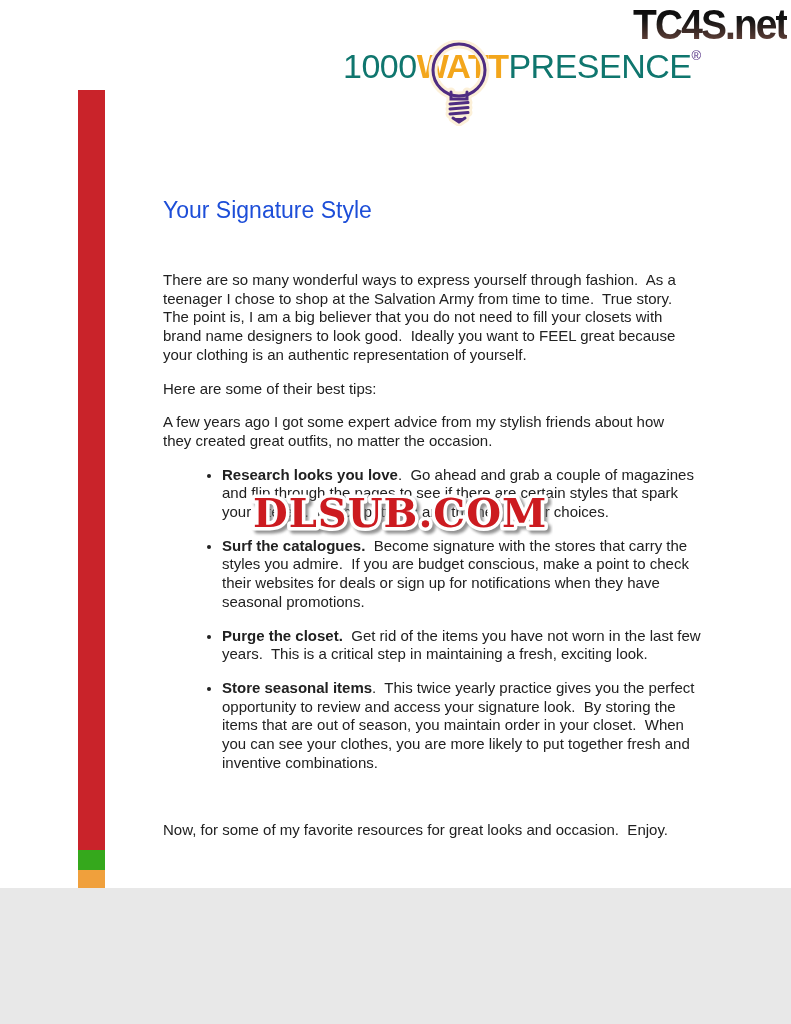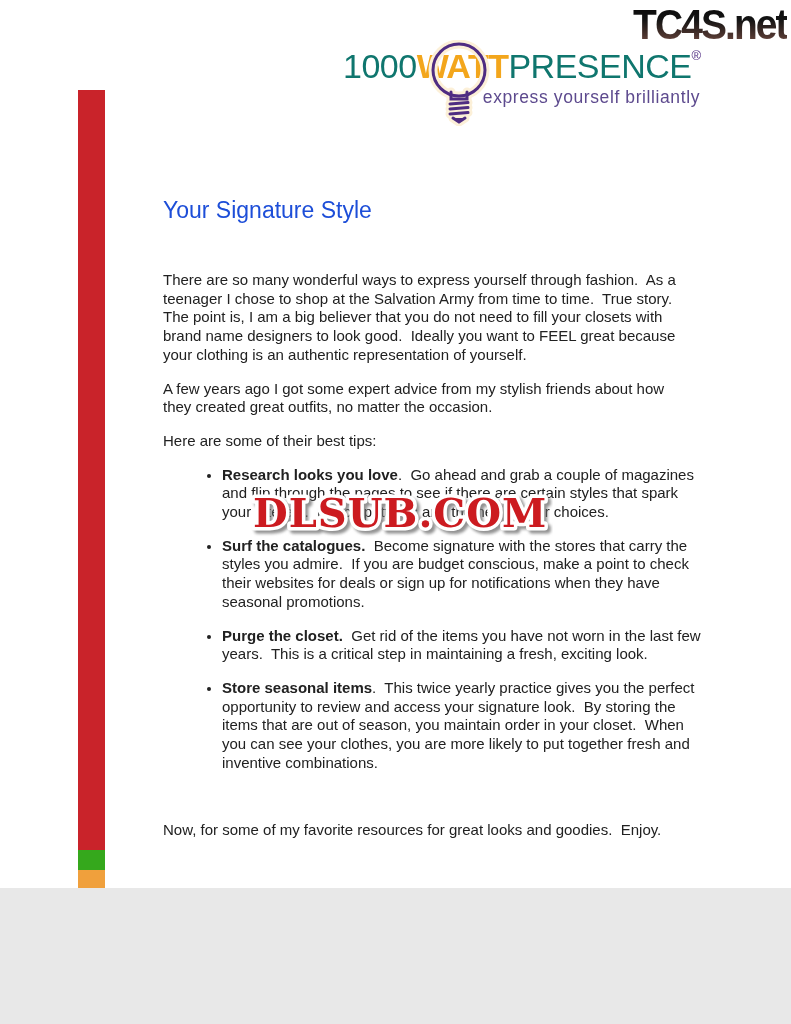--- a/index.html
+++ b/index.html
@@ -85,48 +85,47 @@
     <g fill="none" stroke="#4f2c82" stroke-width="3" stroke-linecap="round">
       <circle cx="33" cy="30" r="26"></circle>
       <path d="M25 52 L25 59 L41 59 L41 52"></path>
       <line x1="24" y1="64" x2="42" y2="62.5"></line>
       <line x1="24" y1="69" x2="42" y2="67.5"></line>
       <line x1="24" y1="74" x2="42" y2="72.5"></line>
       <path d="M27 78 L33 82 L39 78" fill="#4f2c82"></path>
     </g>
   </svg>
 
-  <div class="logo-tagline">express yourself brilliantly</div>
 
   <div class="sidebar">
     <div class="sidebar-main" style="background: rgb(201, 35, 42);"></div>
     <div>
         <div style="width: 27px; height: 20px; background: rgb(53, 168, 28);"></div>
         <div style="width: 27px; height: 20px; background: rgb(240, 160, 60);"></div>
         <div style="width: 27px; height: 23px; background: rgb(11, 130, 168);"></div>
         <div style="width: 27px; height: 24px; background: rgb(201, 35, 42);"></div>
         <div style="width: 27px; height: 15px; background: rgb(238, 103, 34);"></div>
         <div style="width: 27px; height: 19px; background: rgb(92, 29, 120);"></div>
       </div>
   </div>
 
   <div class="content">
     <h1 class="doc-title">Your Signature Style</h1>
     <p class="para">There are so many wonderful ways to express yourself through fashion.  As a teenager I chose to shop at the Salvation Army from time to time.  True story.  The point is, I am a big believer that you do not need to fill your closets with brand name designers to look good.  Ideally you want to FEEL great because your clothing is an authentic representation of yourself.</p>
+    <p class="para">Here are some of their best tips:</p>
     <p class="para">A few years ago I got some expert advice from my stylish friends about how they created great outfits, no matter the occasion.</p>
-    <p class="para">Here are some of their best tips:</p>
 
     <ul class="tips-list">
       <li><span class="lead">Research looks you love</span><span>.  Go ahead and grab a couple of magazines and flip through the pages to see if there are certain styles that spark your interest.  Notice patterns and themes in your choices.</span></li>
       <li><span class="lead">Surf the catalogues.</span><span>  Become signature with the stores that carry the styles you admire.  If you are budget conscious, make a point to check their websites for deals or sign up for notifications when they have seasonal promotions.</span></li>
       <li><span class="lead">Purge the closet.</span><span>  Get rid of the items you have not worn in the last few years.  This is a critical step in maintaining a fresh, exciting look.</span></li>
       <li><span class="lead">Store seasonal items</span><span>.  This twice yearly practice gives you the perfect opportunity to review and access your signature look.  By storing the items that are out of season, you maintain order in your closet.  When you can see your clothes, you are more likely to put together fresh and inventive combinations.</span></li>
     </ul>
 
-    <p class="para closing">Now, for some of my favorite resources for great looks and goodies.  Enjoy.</p>
+    <p class="para closing">Now, for some of my favorite resources for great looks and occasion.  Enjoy.</p>
   </div>
 
   <div class="footer-text">Module One: Your Personal Inventory</div>
 
   <svg class="wm-center" width="304" height="54" viewBox="0 0 304 54">
     <text class="wm-text" x="4" y="41" font-size="40" letter-spacing="1" fill="#cc1b20" stroke="#ffffff" stroke-width="7" style="filter:drop-shadow(3px 3px 1.5px rgba(110,110,110,0.75));">DLSUB.COM</text>
   </svg>
 
   <svg class="wm-bottom" width="318" height="50" viewBox="0 0 318 50">
     <defs>

